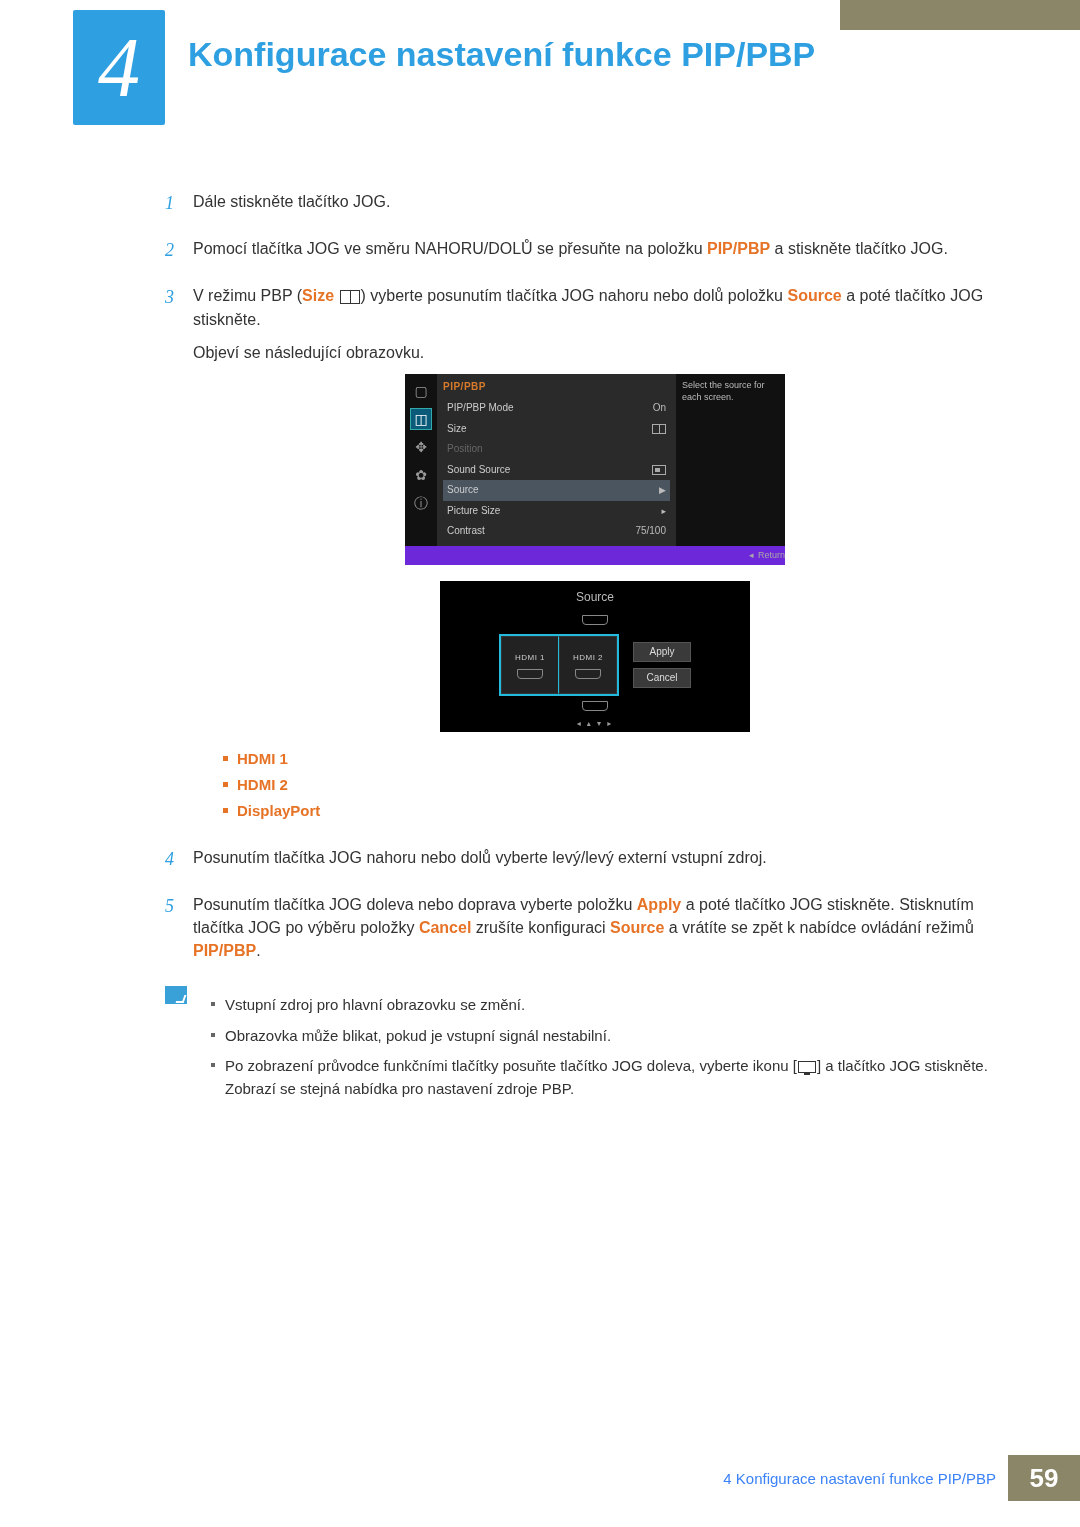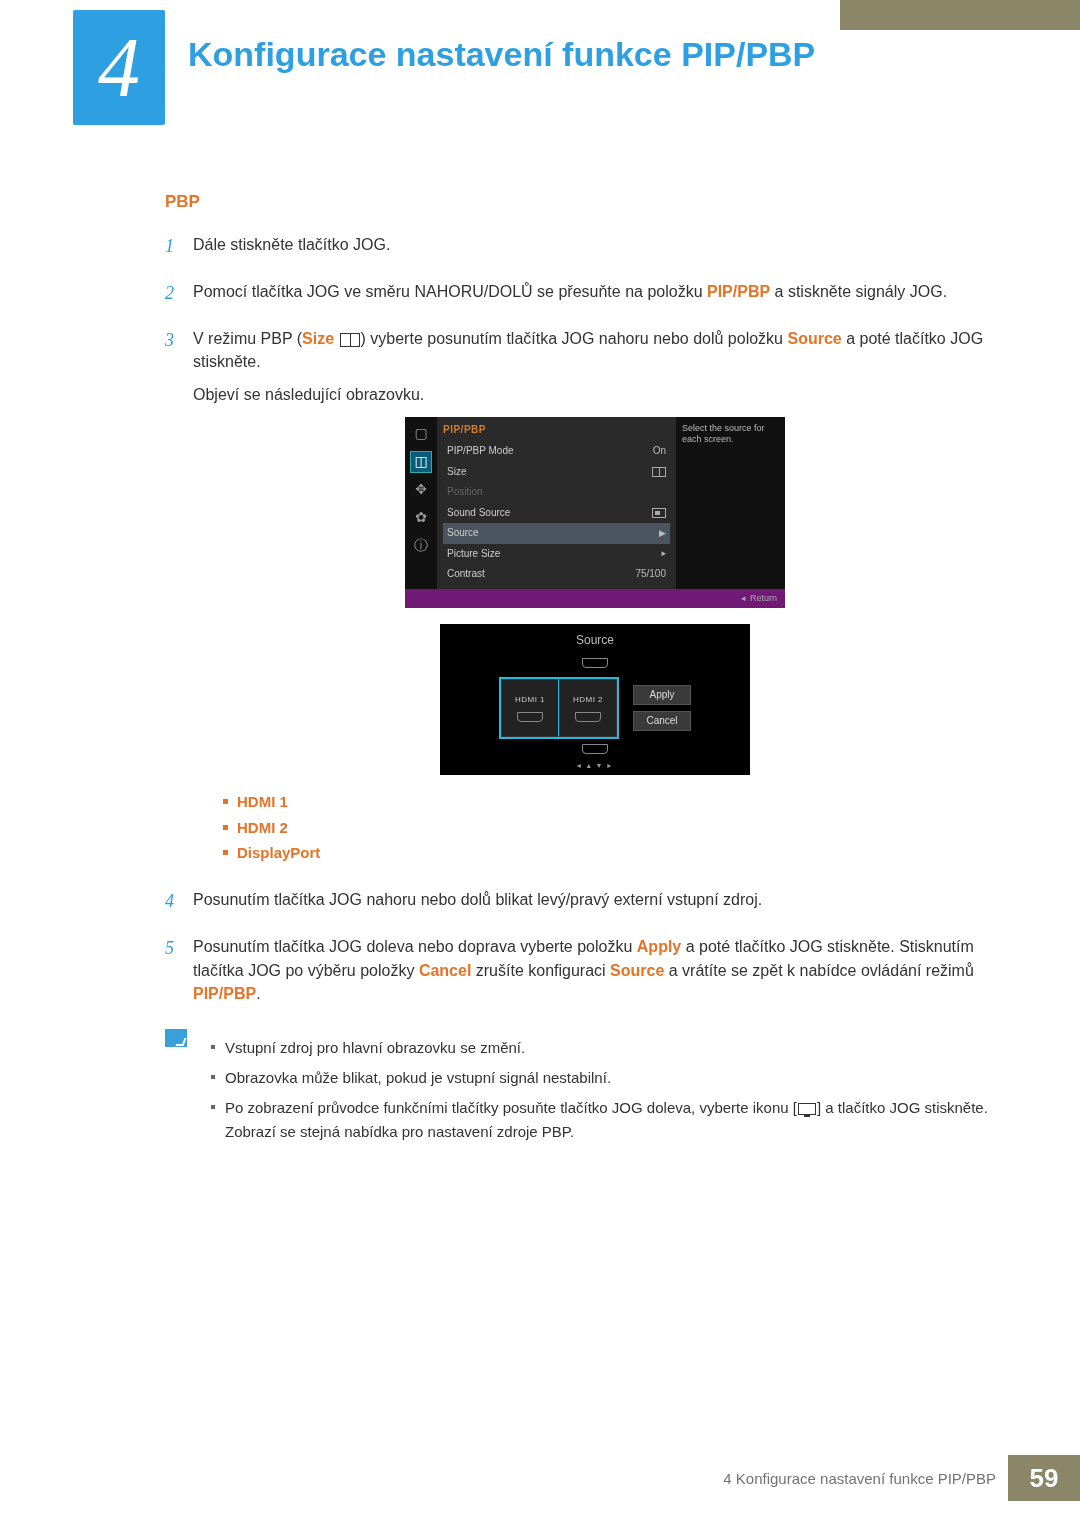--- a/index.html
+++ b/index.html
@@ -31,21 +31,21 @@
   .osd1-title { color: #d87a2a; font-weight: bold; font-size: 10px; padding: 2px 0 4px; letter-spacing: 0.5px; }
   .osd-row { display: flex; justify-content: space-between; align-items: center; padding: 3px 4px; font-size: 10px; }
   .osd-row.sel { background: #4a5560; }
   .osd-row.dim span:first-child { color: #666; }
   .osd-val { color: #bbb; }
   .osd-ic-sm { display:inline-block; width: 14px; height: 10px; border:1px solid #aaa; position:relative; }
   .osd-ic-sm.split::before { content:""; position:absolute; left:50%; top:0; bottom:0; width:1px; background:#aaa;}
   .osd-ic-sm.one::before { content:""; position:absolute; left:2px; top:2px; width:5px; height:4px; background:#aaa;}
   .osd-tri { color:#bbb; font-size:9px; }
   .osd1-help { width: 109px; background: #111; padding: 6px; font-size: 9px; color: #bbb; line-height: 1.3; }
-  .osd1-foot { text-align: right; padding: 3px 8px; font-size: 9px; color: #aaa; background:#701a75; }
+  .osd1-foot { text-align: right; padding: 3px 0; font-size: 9px; color: #aaa; background:#6d28d9; }
   .osd1-foot span.r { margin-left:2px; }
   .osd2 { width: 310px; background: #000; color: #ccc; font-size: 11px; padding: 6px 10px 14px; position:relative; }
   .osd2-title { text-align: center; color: #bbb; font-size: 12px; padding: 2px 0 6px; }
   .osd2-top, .osd2-bot { text-align: center; margin: 2px 0; }
   .port { display:inline-block; width:26px; height:10px; border:1.5px solid #888; border-radius: 0 0 4px 4px; position:relative; }
   .osd2-mid { display:flex; align-items:center; justify-content:center; gap:14px; margin:4px 0; }
   .osd2-screens { display:flex; border:2px solid #2bd; }
   .osd2-s { width:58px; height:58px; background:#222; border:1px solid #333; display:flex; flex-direction:column; align-items:center; justify-content:center; gap:6px; }
   .osd2-s.first { border-right:1px solid #2bd; }
   .osd2-s .lbl { font-size:8px; letter-spacing:0.5px; color:#ccc; }
@@ -55,46 +55,45 @@
   .bullets { list-style: none; margin: 10px 0 10px 30px; }
   .bullets li { position: relative; padding-left: 14px; margin: 4px 0; font-weight:bold; color:#e67326; font-size:15px; }
   .bullets li::before { content: ""; position: absolute; left: 0; top: 8px; width: 5px; height: 5px; background: #e67326; }
   .note-block { display:flex; margin-top:14px; }
   .note-icon { width:22px; height:18px; background:#3aa0d8; color:#fff; display:flex; align-items:center; justify-content:center; font-size:11px; margin-right:24px; flex-shrink:0; position:relative; }
   .note-icon::after { content:""; position:absolute; right:2px; bottom:1px; width:6px; height:6px; border-right:2px solid #fff; border-bottom:2px solid #fff; transform:skewX(-20deg);}
   .note-list { list-style:none; font-size:15px; }
   .note-list li { position:relative; padding-left:14px; margin:7px 0; line-height:1.55; }
   .note-list li::before { content:""; position:absolute; left:0; top:9px; width:4px; height:4px; background:#666; }
   .footer { position:absolute; bottom:26px; right:0; display:flex; align-items:center; }
-  .footer-text { color:#737373; font-size:15px; padding-right:12px; }
+  .footer-text { color:#3b82f6; font-size:15px; padding-right:12px; }
   .footer-pg { width:72px; height:46px; background:#8a8667; color:#fff; font-size:26px; font-weight:bold; display:flex; align-items:center; justify-content:center; }
 </style>
 </head>
 <body>
 
 <div class="top-stripe"></div>
 <div class="chapter-badge">
   <span class="chapter-num">4</span>
 </div>
 <h1 class="chapter-title">Konfigurace nastavení funkce PIP/PBP</h1>
 
 <div class="content">
-  <div class="section-heading">PBP</div>
 
   <ol class="num-list">
     <li>
       <span class="list-num">1</span>
       <div class="list-body">
         <p>Dále stiskněte tlačítko JOG.</p>
       </div>
     </li>
     <li>
       <span class="list-num">2</span>
       <div class="list-body">
-        <p><span>Pomocí tlačítka JOG ve směru NAHORU/DOLŮ se přesuňte na položku </span><span class="orange">PIP/PBP</span><span> a stiskněte signály JOG.</span></p>
+        <p><span>Pomocí tlačítka JOG ve směru NAHORU/DOLŮ se přesuňte na položku </span><span class="orange">PIP/PBP</span><span> a stiskněte tlačítko JOG.</span></p>
       </div>
     </li>
     <li>
       <span class="list-num">3</span>
       <div class="list-body">
         <p><span>V režimu PBP (</span><span class="orange">Size</span> <span class="inline-icon icon-split"></span><span>) vyberte posunutím tlačítka JOG nahoru nebo dolů položku </span><span class="orange">Source</span><span> a poté tlačítko JOG stiskněte.</span></p>
         <p>Objeví se následující obrazovku.</p>
 
         <div class="osd-wrap">
           <div class="osd1">
@@ -171,21 +170,21 @@
         <ul class="bullets">
           <li>HDMI 1</li>
           <li>HDMI 2</li>
           <li>DisplayPort</li>
         </ul>
       </div>
     </li>
     <li>
       <span class="list-num">4</span>
       <div class="list-body">
-        <p>Posunutím tlačítka JOG nahoru nebo dolů blikat levý/pravý externí vstupní zdroj.</p>
+        <p>Posunutím tlačítka JOG nahoru nebo dolů vyberte levý/levý externí vstupní zdroj.</p>
       </div>
     </li>
     <li>
       <span class="list-num">5</span>
       <div class="list-body">
         <p><span>Posunutím tlačítka JOG doleva nebo doprava vyberte položku </span><span class="orange">Apply</span><span> a poté tlačítko JOG stiskněte. Stisknutím tlačítka JOG po výběru položky </span><span class="orange">Cancel</span><span> zrušíte konfiguraci </span><span class="orange">Source</span><span> a vrátíte se zpět k nabídce ovládání režimů </span><span class="orange">PIP/PBP</span><span>.</span></p>
       </div>
     </li>
   </ol>
 

